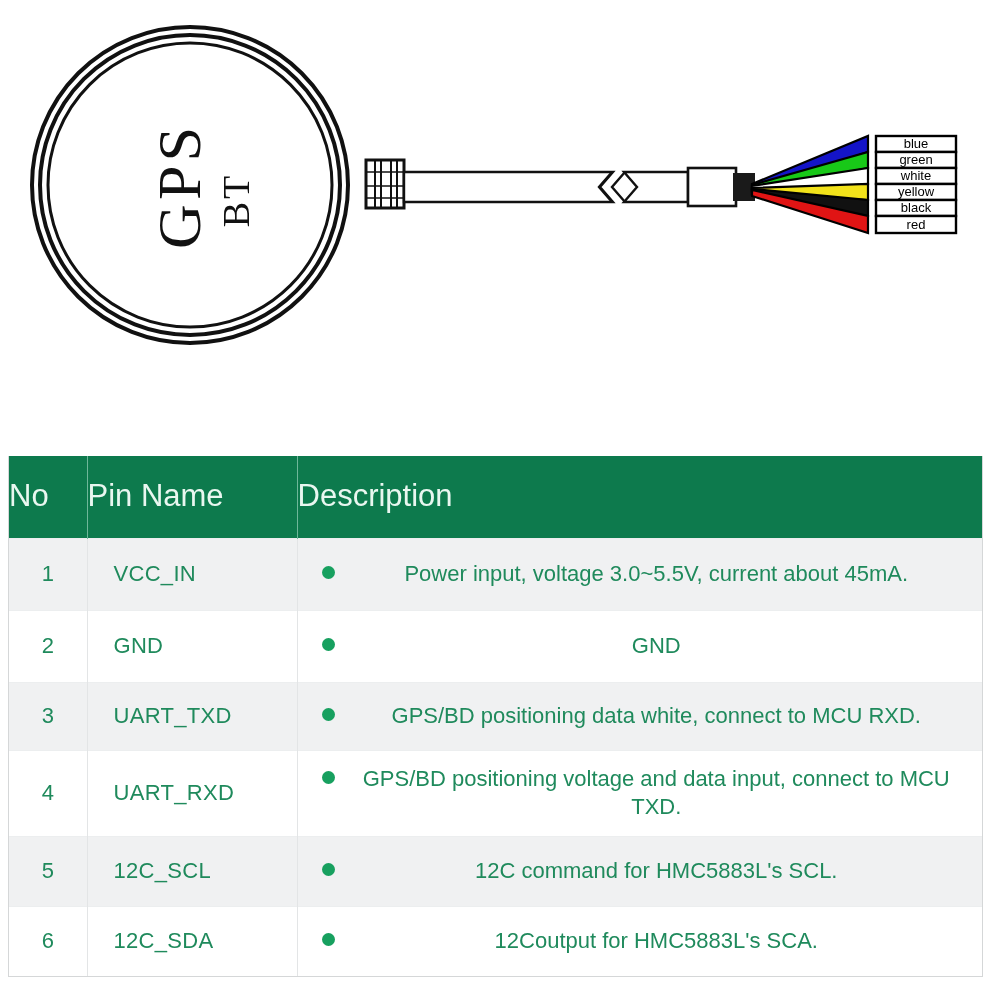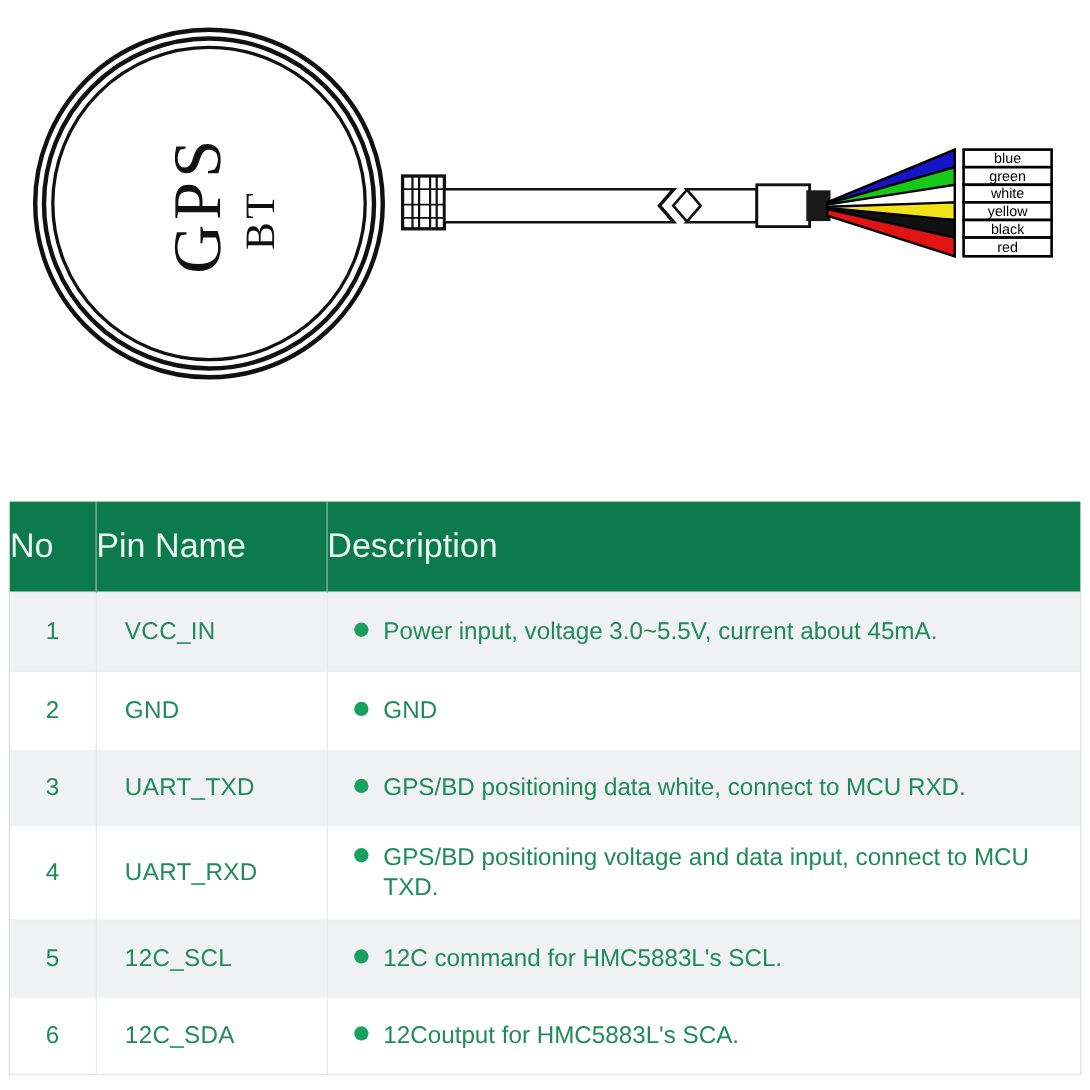--- a/index.html
+++ b/index.html
@@ -102,20 +102,21 @@
     padding-left: 26px;
     color: #2a9167;
     font-size: 23px;
     letter-spacing: 0.3px;
   }
   td.td-desc {
     padding: 14px 18px 14px 24px;
     color: #3a3a3a;
     font-size: 20px;
     line-height: 1.3;
+    text-align: center;
   }
   .desc-inner {
     display: flex;
     align-items: flex-start;
     gap: 14px;
   }
   .bullet {
     flex: 0 0 auto;
     width: 13px; height: 13px;
     border-radius: 50%;

